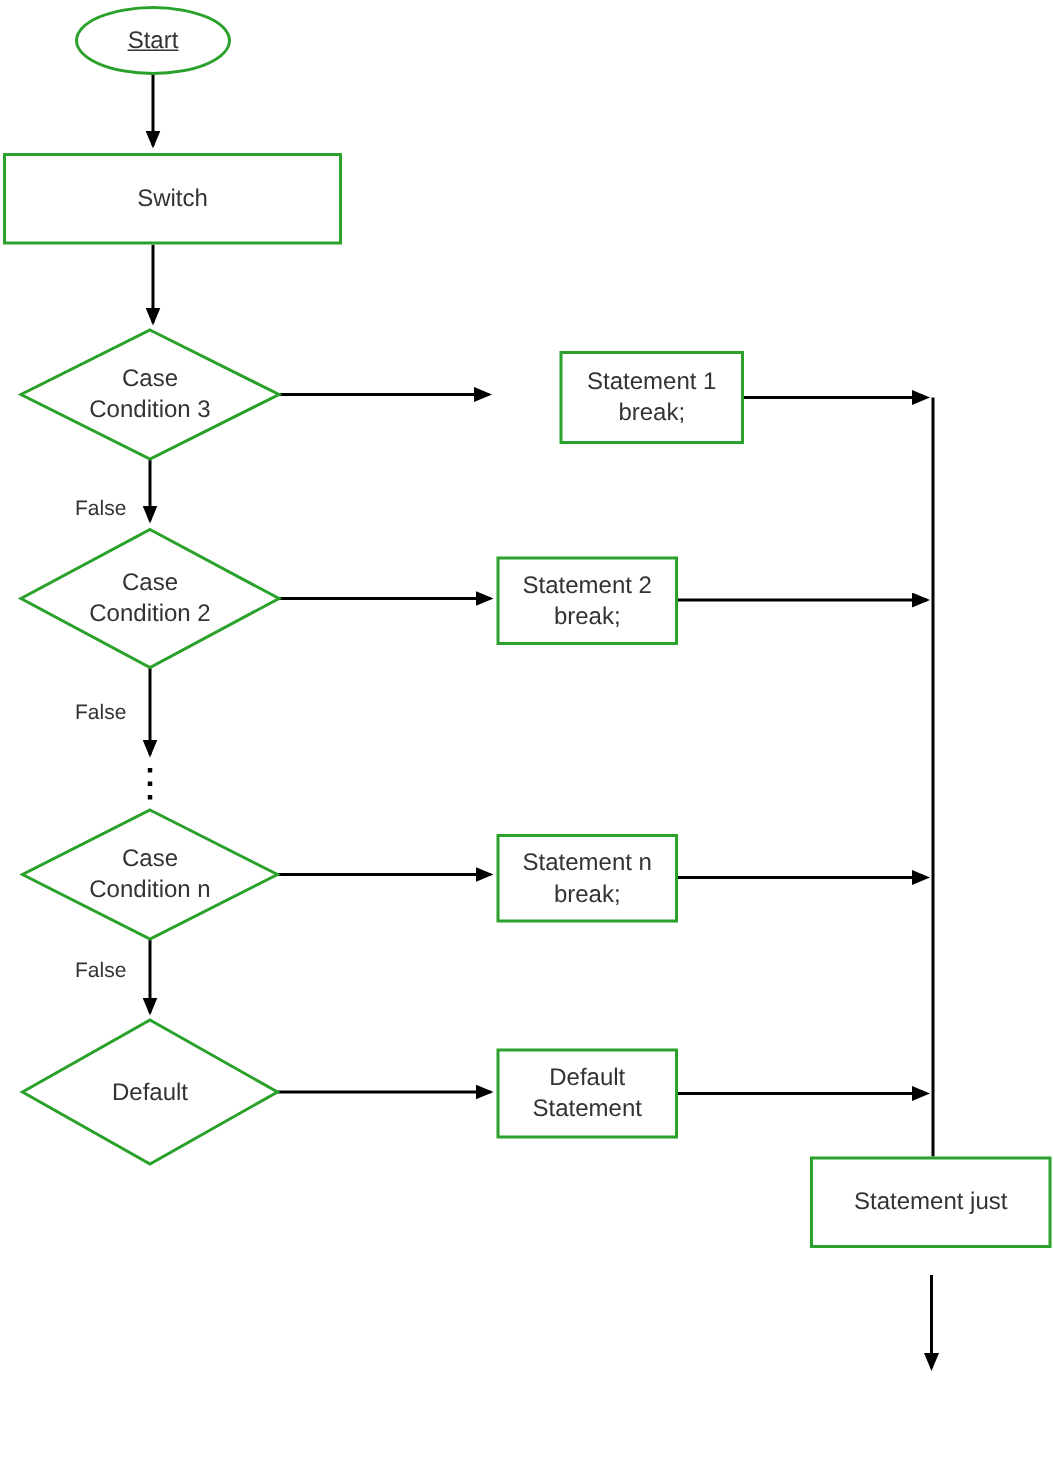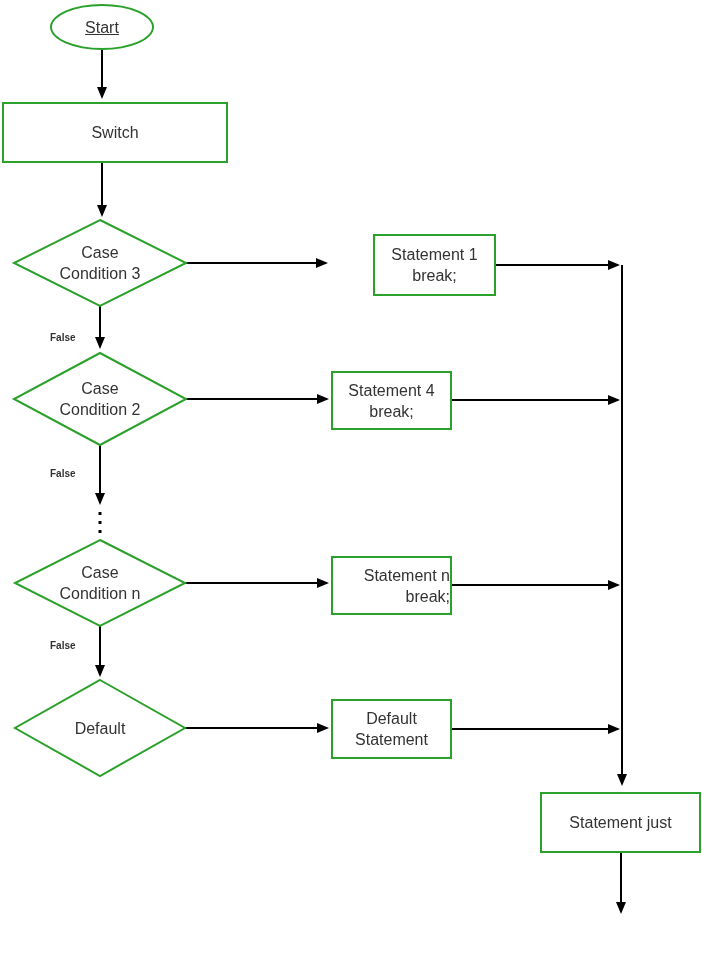--- a/index.html
+++ b/index.html
@@ -50,24 +50,23 @@
     background: var(--bg);
     text-decoration: underline;
   }
   .diamond-label {
     background: transparent;
     z-index: 3;
   }
   .edge-label {
     position: absolute;
     z-index: 3;
-    font-size: 10px;
+    font-size: 14px;
     line-height: 18px;
     color: var(--text);
-    font-weight: bold;
   }
   .line { display: block; }
 </style>
 </head>
 <body>
 
 <div class="canvas">
 
   <svg class="underlay" width="702" height="971" viewBox="0 0 702 971">
     <defs>
@@ -135,35 +134,35 @@
   <div class="node diamond-label" style="left:15px; top:680px; width:170px; height:96px;">
     <span class="line">Default</span>
   </div>
 
   <div class="node rect" style="left:330px; top:234px; width:123px; height:62px;margin-left:43px;">
     <span class="line">Statement 1</span>
     <span class="line">break;</span>
   </div>
 
   <div class="node rect" style="left:331px; top:371px; width:121px; height:59px;">
-    <span class="line">Statement 4</span>
+    <span class="line">Statement 2</span>
     <span class="line">break;</span>
   </div>
 
-  <div class="node rect" style="left:331px; top:556px; width:121px; height:59px;align-items:flex-end;">
+  <div class="node rect" style="left:331px; top:556px; width:121px; height:59px;">
     <span class="line">Statement n</span>
     <span class="line">break;</span>
   </div>
 
   <div class="node rect" style="left:331px; top:699px; width:121px; height:60px;">
     <span class="line">Default</span>
     <span class="line">Statement</span>
   </div>
 
-  <div class="node rect" style="left:540px; top:792px; width:161px; height:61px;">
+  <div class="node rect" style="left:540px; top:771px; width:161px; height:61px;">
     <span class="line">Statement just</span>
   </div>
 
 
   <div class="edge-label" style="left:50px; top:329px;">False</div>
   <div class="edge-label" style="left:50px; top:465px;">False</div>
   <div class="edge-label" style="left:50px; top:637px;">False</div>
 
 </div>
 

